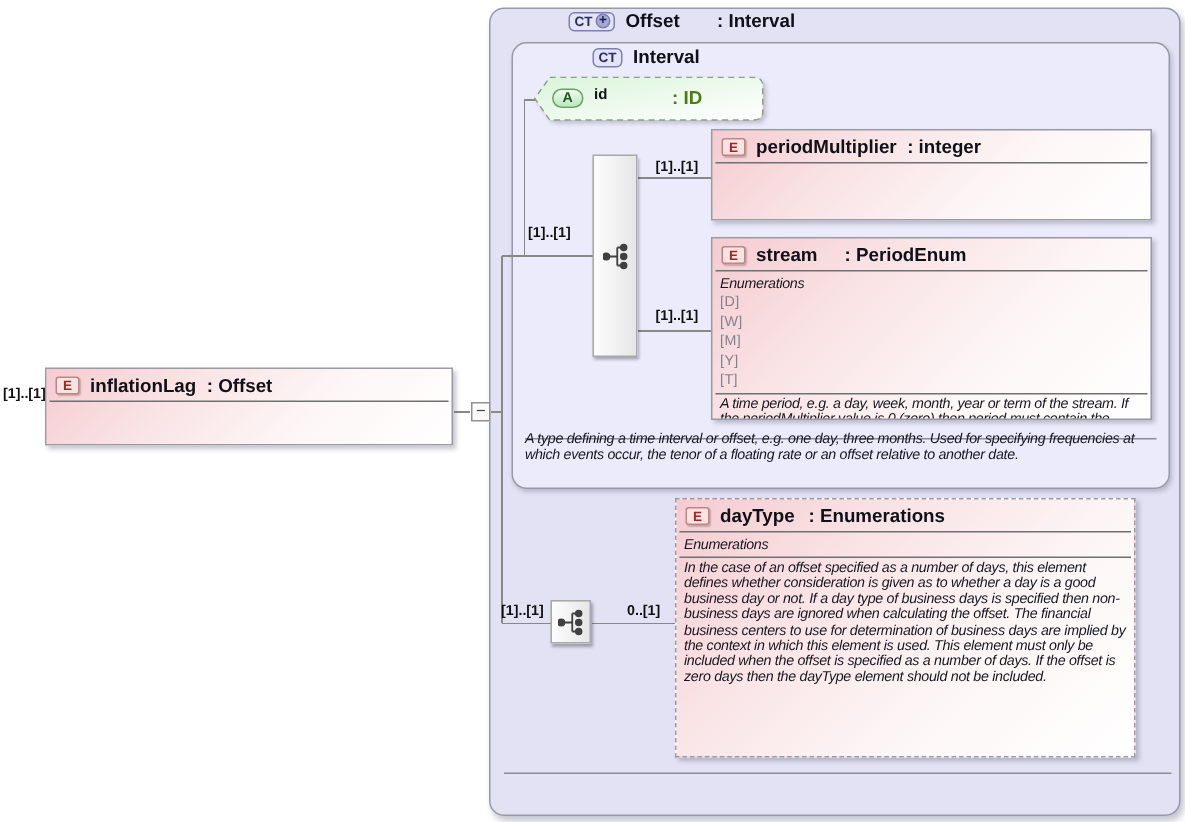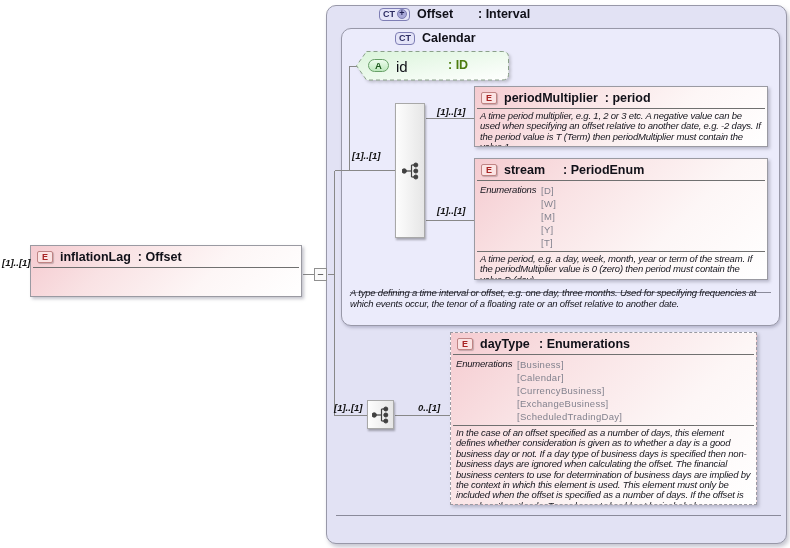--- a/index.html
+++ b/index.html
@@ -41,57 +41,57 @@
   .elem.dashed{border-style:dashed;}
   .elem-head{display:flex;align-items:center;gap:7px;padding:4px 6px 3px;font-weight:bold;
              font-size:12.5px;color:#101018;white-space:nowrap;}
   .elem-name{min-width:52px;display:inline-block;}
   .badge-e{flex:none;width:16px;height:12px;display:inline-flex;align-items:center;justify-content:center;
            border:1px solid #c08484;border-radius:2px;background:#fbe3e3;color:#a82424;
            font-size:9px;font-weight:bold;box-shadow:1px 1px 1px rgba(0,0,0,.2);box-sizing:border-box;}
   .hsep{border-top:1px solid #707070;margin:0 2px;height:0;}
   .desc{font-style:italic;font-size:9.5px;line-height:10.4px;letter-spacing:-0.2px;
         padding:2px 5px 4px;color:#16161e;}
-  .enums{display:flex;padding:3px 5px 2px;font-size:9.5px;}
+  .enums{display:flex;padding:3px 5px 2px;font-size:9.5px;flex-direction:column;}
   .enum-label{font-style:italic;width:61px;flex:none;color:#16161e;letter-spacing:-0.2px;}
   .enum-vals{color:#82828e;font-size:9.5px;line-height:13px;letter-spacing:.3px;}
 
   #box-inflation{left:30px;top:245px;width:272px;height:52px;}
   #box-pm{left:474px;top:86px;width:294px;height:61px;}
   #box-period{left:474px;top:158px;width:294px;height:122px;}
   #box-daytype{left:450px;top:332px;width:307px;height:173px;}
 
   
   .seqbox{position:absolute;border:1px solid #a8a8a8;box-sizing:border-box;
           background:linear-gradient(90deg,#fdfdfd,#e6e6e6);
           box-shadow:1px 2px 2px rgba(0,0,0,.3);
           display:flex;align-items:center;justify-content:center;}
   #seq-tall{left:395px;top:103px;width:30px;height:135px;}
   #seq-small{left:367px;top:400px;width:27px;height:29px;}
 
   #collapse-btn{position:absolute;left:314px;top:268px;width:13px;height:13px;box-sizing:border-box;
           border:1px solid #909090;background:#fafafa;display:flex;align-items:center;
           justify-content:center;font-size:11px;line-height:1;color:#404040;cursor:pointer;}
 
-  .card{position:absolute;font-size:9.5px;font-weight:bold;font-style:italic;color:#101010;white-space:nowrap;}
+  .card{position:absolute;font-size:9.5px;font-weight:bold;color:#101010;white-space:nowrap;}
   #card-root{left:2px;top:257px;}
   #card-iseq{left:352px;top:150px;}
   #card-pm{left:437px;top:106px;}
   #card-period{left:437px;top:205px;}
   #card-oseq{left:334px;top:402px;}
   #card-daytype{left:418px;top:402px;}
 
   
   #attr-id{position:absolute;left:356px;top:51px;width:157px;height:30px;}
   #attr-id > svg{position:absolute;left:0;top:0;filter:drop-shadow(2px 2px 1.5px rgba(0,0,0,.18));}
   .badge-a{position:absolute;left:12px;top:8px;width:21px;height:13px;border:1px solid #68a068;
            border-radius:7px;background:linear-gradient(#eefcee,#bce8bc);color:#1c581c;
            font-size:9.5px;font-weight:bold;display:flex;align-items:center;justify-content:center;
            box-sizing:border-box;}
-  #attr-name{position:absolute;left:40px;top:7px;font-weight:normal;font-size:15px;color:#101018;}
+  #attr-name{position:absolute;left:40px;top:7px;font-weight:bold;font-size:10px;color:#101018;}
   #attr-type{position:absolute;left:92px;top:7px;font-weight:bold;font-size:12.5px;color:#4d7c0f;}
 
   #connectors{position:absolute;left:0;top:0;pointer-events:none;}
 </style>
 </head>
 <body>
 
 <div id="canvas">
 
   <div class="tbox" id="offset-box"></div>
@@ -108,21 +108,21 @@
         <span class="plus-circle">+</span>
       </span>
     <span class="type-name">Offset</span>
     <span>: Interval</span>
   </div>
 
   <div class="type-head" id="interval-head">
     <span class="badge-ct">
         <span>CT</span>
       </span>
-    <span>Calendar</span>
+    <span>Interval</span>
   </div>
 
   <div class="footsep" id="interval-footsep"></div>
   <div class="footnote" id="interval-foot">A type defining a time interval or offset, e.g. one day, three months. Used for specifying frequencies at which events occur, the tenor of a floating rate or an offset relative to another date.</div>
   <div class="footsep" id="offset-footsep"></div>
 
   <div id="attr-id">
     <svg width="157" height="30" viewBox="0 0 157 30">
       <defs>
         <linearGradient id="gGreen" x1="0" y1="0" x2="1" y2="1">
@@ -174,24 +174,23 @@
     </div>
     <div class="hsep"></div>
   </div>
 
   <div id="collapse-btn">−</div>
 
   <div class="elem" id="box-pm">
     <div class="elem-head">
       <span class="badge-e">E</span>
       <span class="elem-name">periodMultiplier</span>
-      <span>: period</span>
-    </div>
-    <div class="hsep"></div>
-    <div class="desc">A time period multiplier, e.g. 1, 2 or 3 etc. A negative value can be used when specifying an offset relative to another date, e.g. -2 days. If the period value is T (Term) then periodMultiplier must contain the value 1.</div>
+      <span>: integer</span>
+    </div>
+    <div class="hsep"></div>
   </div>
 
   <div class="elem" id="box-period">
     <div class="elem-head">
       <span class="badge-e">E</span>
       <span class="elem-name">stream</span>
       <span>: PeriodEnum</span>
     </div>
     <div class="hsep"></div>
     <div class="enums">
@@ -210,27 +209,20 @@
 
   <div class="elem dashed" id="box-daytype">
     <div class="elem-head">
       <span class="badge-e">E</span>
       <span class="elem-name">dayType</span>
       <span>: Enumerations</span>
     </div>
     <div class="hsep"></div>
     <div class="enums">
       <span class="enum-label">Enumerations</span>
-      <div class="enum-vals">
-        <div>[Business]</div>
-        <div>[Calendar]</div>
-        <div>[CurrencyBusiness]</div>
-        <div>[ExchangeBusiness]</div>
-        <div>[ScheduledTradingDay]</div>
-      </div>
     </div>
     <div class="hsep"></div>
     <div class="desc">In the case of an offset specified as a number of days, this element defines whether consideration is given as to whether a day is a good business day or not. If a day type of business days is specified then non-business days are ignored when calculating the offset. The financial business centers to use for determination of business days are implied by the context in which this element is used. This element must only be included when the offset is specified as a number of days. If the offset is zero days then the dayType element should not be included.</div>
   </div>
 
   <div class="card" id="card-root">[1]..[1]</div>
   <div class="card" id="card-iseq">[1]..[1]</div>
   <div class="card" id="card-pm">[1]..[1]</div>
   <div class="card" id="card-period">[1]..[1]</div>
   <div class="card" id="card-oseq">[1]..[1]</div>

